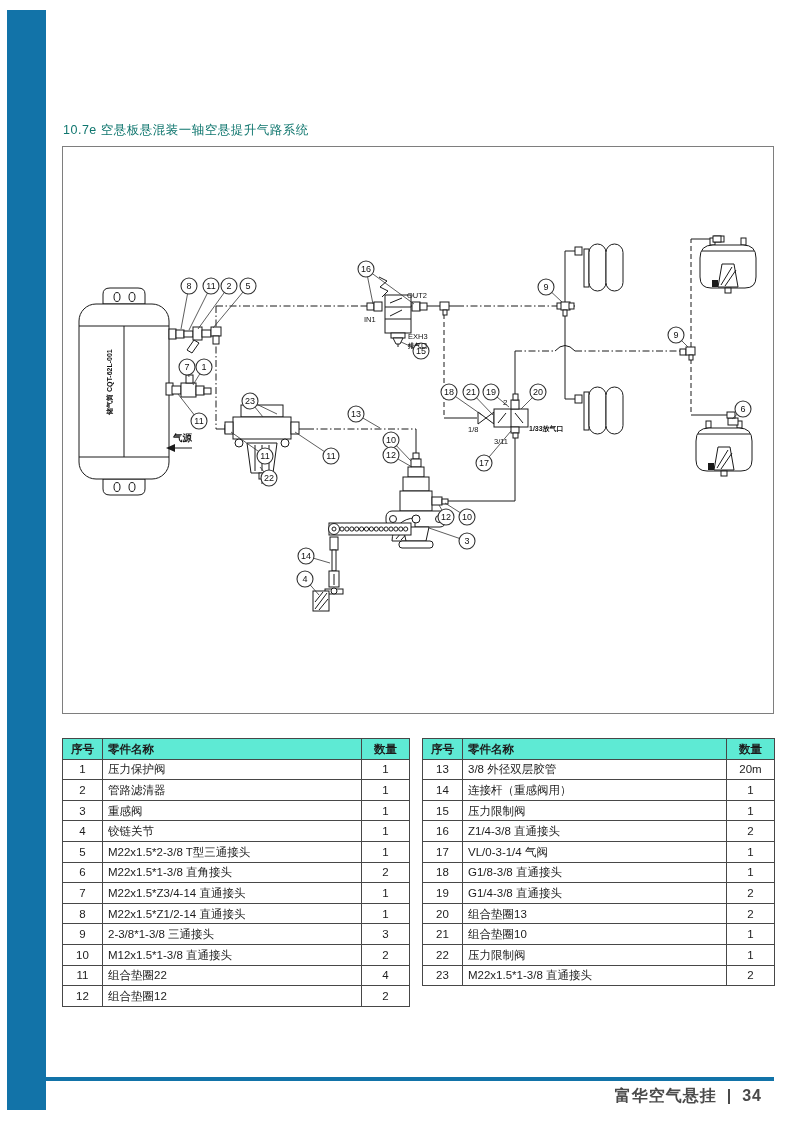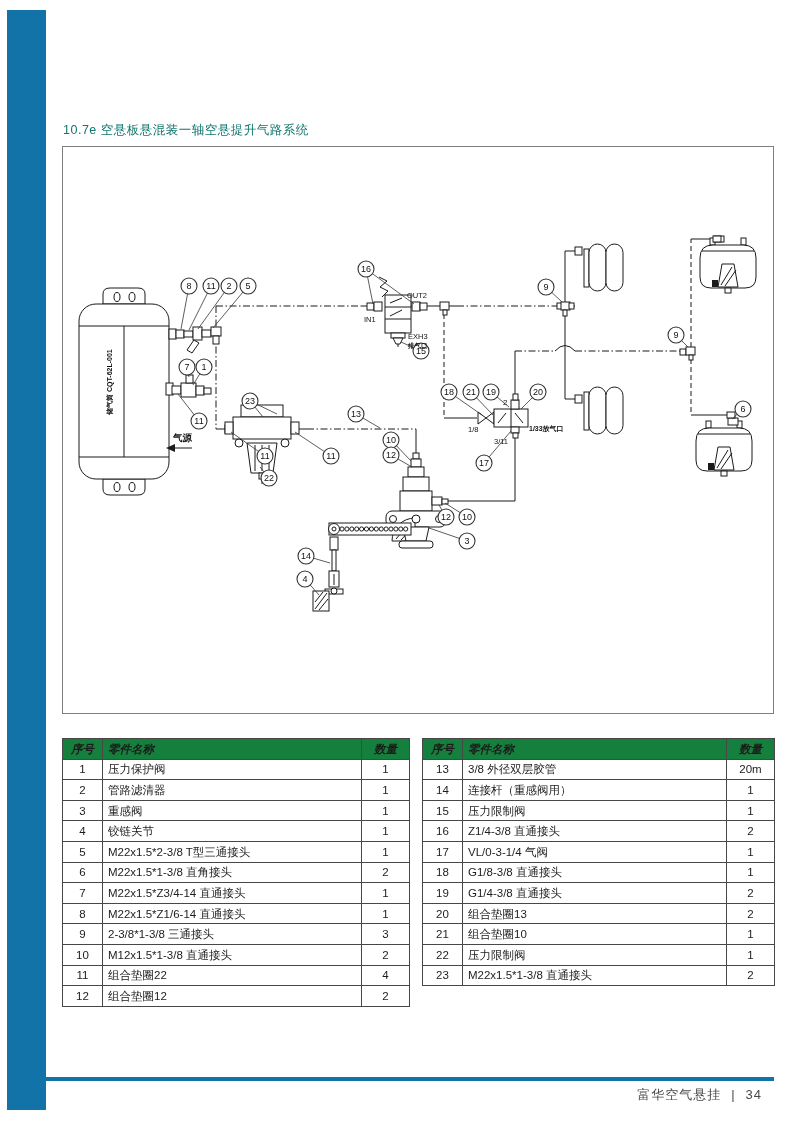--- a/index.html
+++ b/index.html
@@ -19,28 +19,28 @@
   svg line{stroke:#1a1a1a;stroke-width:1;}
   svg .dash{stroke-dasharray:7 2.5 1.5 2.5;}
   svg .dsh{stroke-dasharray:5 3;}
   svg .fillb{fill:#1a1a1a;stroke:none;}
   svg .callout-line{stroke:#333;stroke-width:.8;}
   svg .callout-circle{fill:#fff;stroke:#333;stroke-width:1.1;}
   svg text{font-family:"Liberation Sans",sans-serif;fill:#111;}
   .tables-row{position:absolute;left:62px;top:738px;width:713px;display:flex;gap:12px;align-items:flex-start;}
   table.parts{border-collapse:collapse;font-size:11.5px;color:#1c1c1c;table-layout:fixed;}
   table.parts th,table.parts td{border:1px solid #474747;height:19.6px;padding:0 5px;line-height:1.05;overflow:hidden;white-space:nowrap;}
-  table.parts th{background:#15803d;font-weight:600;text-align:left;font-style:italic;}
+  table.parts th{background:#5eead4;font-weight:600;text-align:left;}
   table.parts th.c,table.parts td.c{text-align:center;padding:0 2px;}
   .t-left{width:348px;}
   .t-right{width:353px;}
   .col-no{width:40px;}
   .col-qty{width:48px;}
   .footer-line{position:absolute;left:46px;top:1077px;width:728px;height:4px;background:#1273a8;}
-  .footer-text{position:absolute;top:1086px;right:32px;font-size:13px;color:#4a4a4a;letter-spacing:1px;}
+  .footer-text{position:absolute;top:1086px;right:32px;font-size:16px;color:#4a4a4a;letter-spacing:1px;font-weight:bold;}
   .footer-text .sep{margin:0 10px;color:#4a4a4a;}
 </style>
 </head>
 <body>
 
 <div class="page">
   <div class="sidebar"></div>
 
 
   <div class="page-title">10.7e 空悬板悬混装一轴空悬提升气路系统</div>
@@ -480,21 +480,21 @@
             <td>M22x1.5*1-3/8 直角接头</td>
             <td class="c">2</td>
           </tr>
           <tr>
             <td class="c">7</td>
             <td>M22x1.5*Z3/4-14 直通接头</td>
             <td class="c">1</td>
           </tr>
           <tr>
             <td class="c">8</td>
-            <td>M22x1.5*Z1/6-14 直通接头</td>
+            <td>M22x1.5*Z1/2-14 直通接头</td>
             <td class="c">1</td>
           </tr>
           <tr>
             <td class="c">9</td>
             <td>2-3/8*1-3/8 三通接头</td>
             <td class="c">3</td>
           </tr>
           <tr>
             <td class="c">10</td>
             <td>M12x1.5*1-3/8 直通接头</td>

